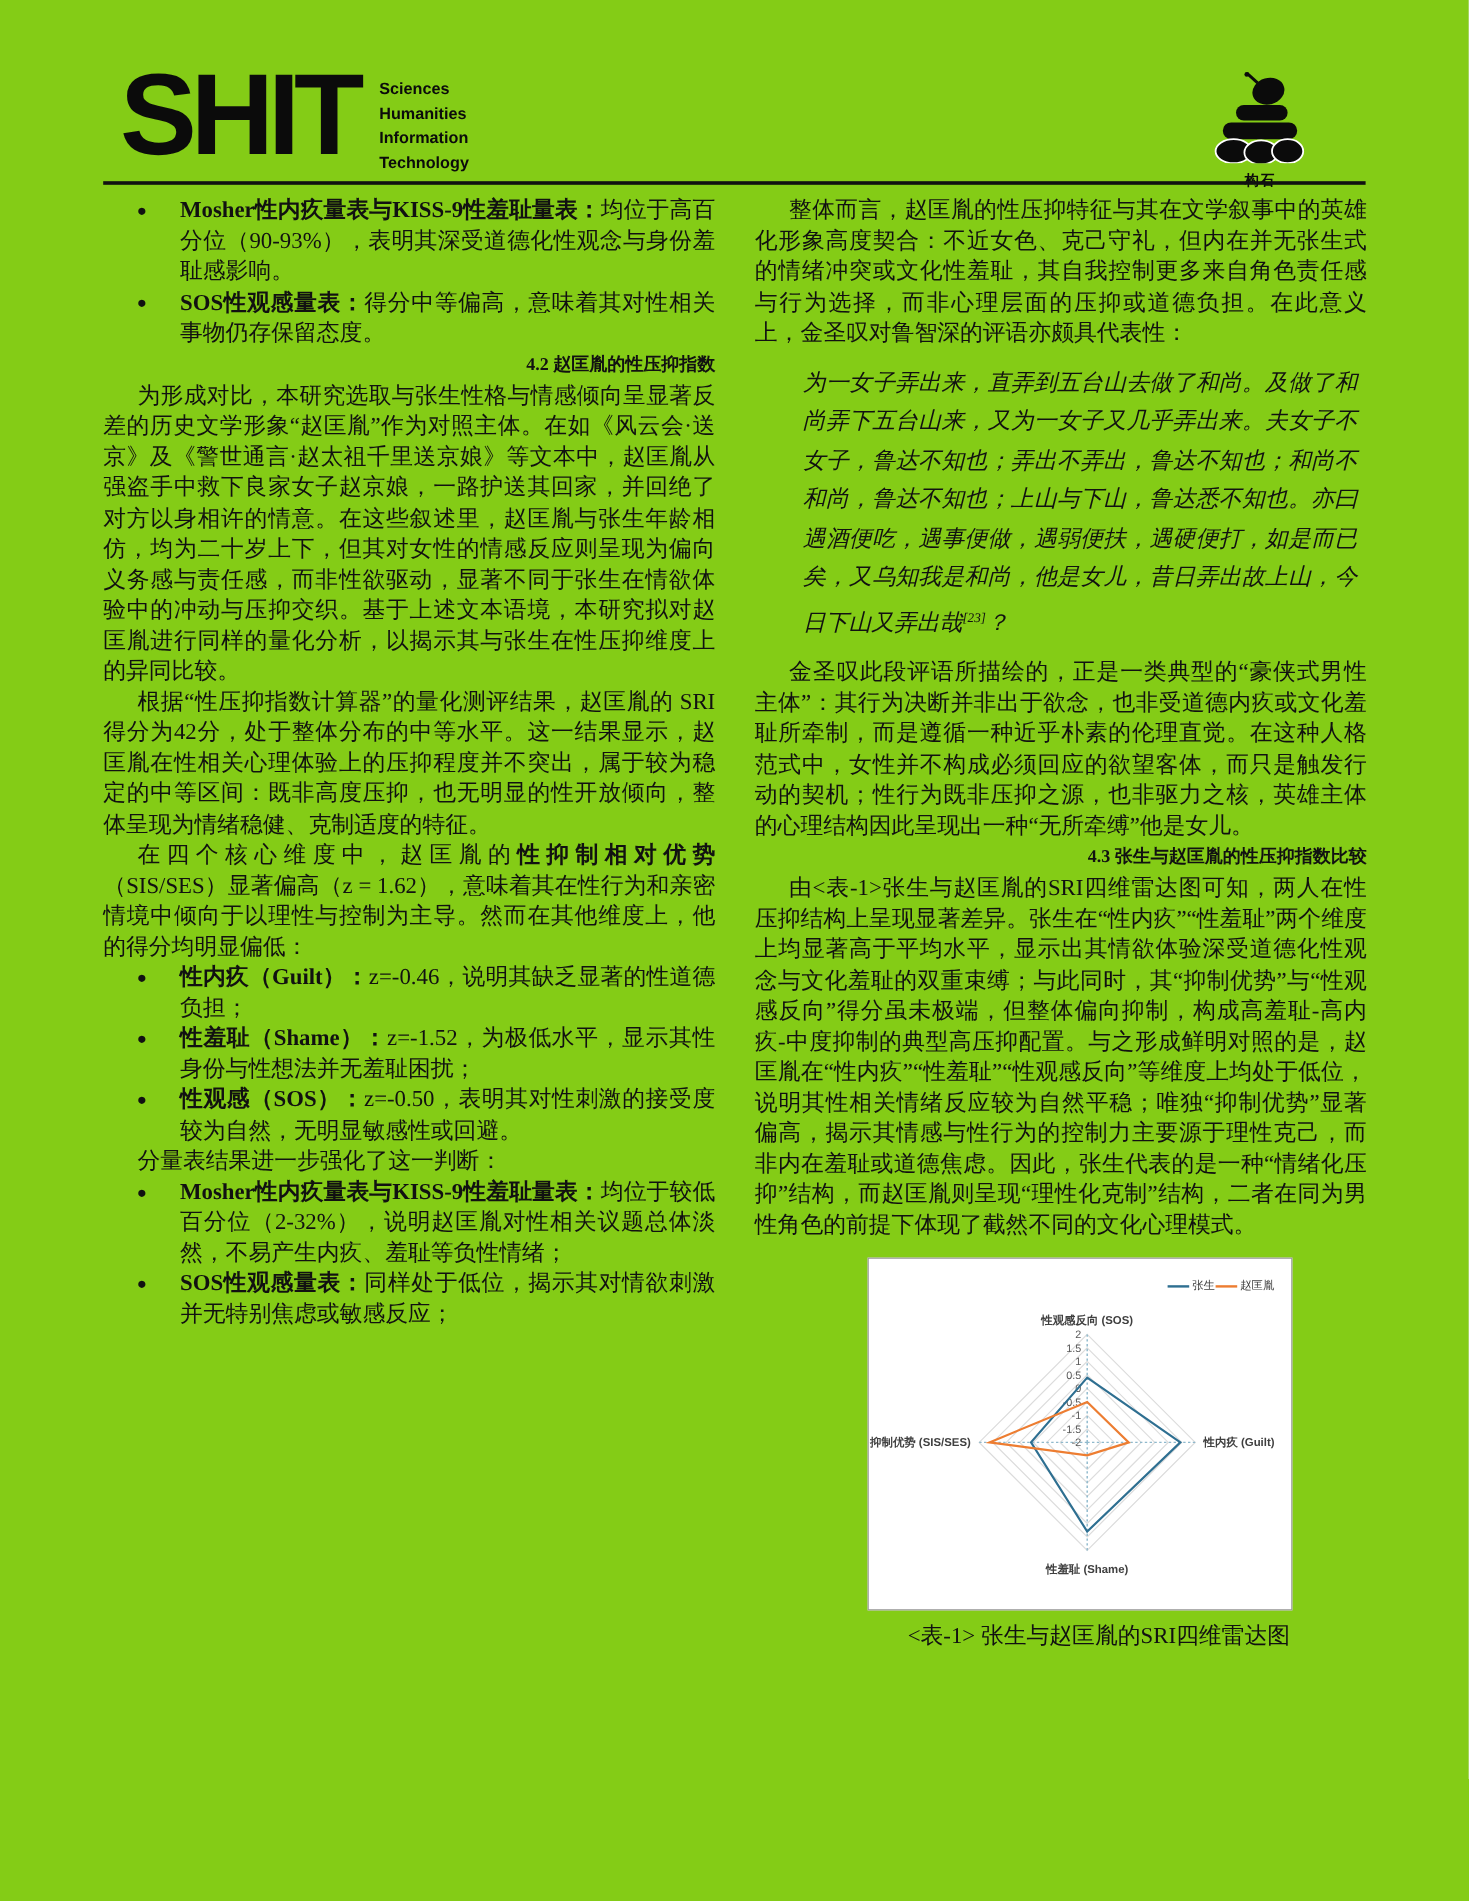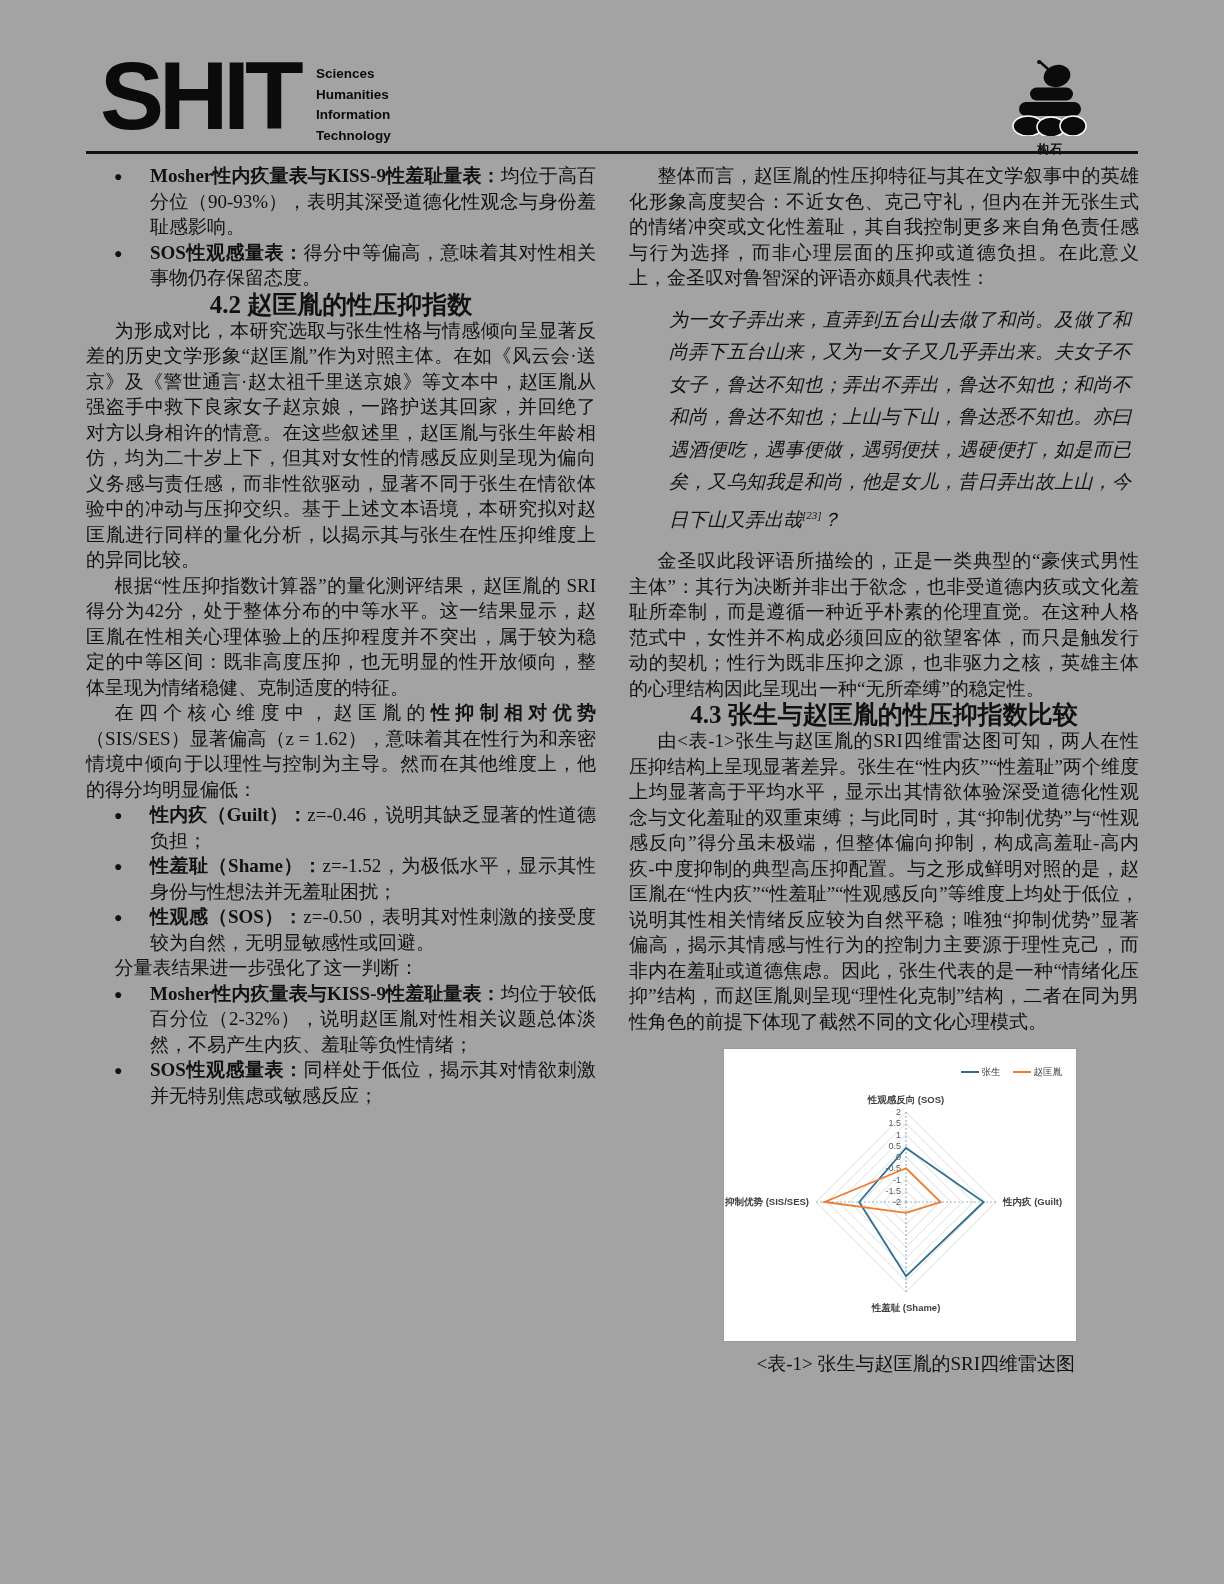--- a/index.html
+++ b/index.html
@@ -1,43 +1,43 @@
 <!DOCTYPE html>
 <html><head>
 <meta charset="utf-8">
 <style>
   html,body{margin:0;padding:0;background:#e8e8e8;}
-  .page{position:relative;width:1224px;height:1584px;background:#a3a3a3;margin:0 auto;
+  .page{position:relative;width:1224px;height:1584px;background:#84cc16;margin:0 auto;
         overflow:hidden;font-family:"Liberation Serif",serif;color:#111;}
   
   .logo-shit{position:absolute;left:100px;top:48px;font-family:"Liberation Sans",sans-serif;
              font-weight:bold;font-size:96px;line-height:96px;letter-spacing:-5px;color:#0b0b0b;}
   .logo-words{position:absolute;left:316px;top:64px;font-family:"Liberation Sans",sans-serif;
               font-weight:bold;font-size:13.5px;line-height:20.5px;color:#0b0b0b;}
   .seal{position:absolute;left:1002px;top:60px;width:96px;text-align:center;}
   .seal-name{font-family:"Liberation Sans",sans-serif;font-weight:bold;font-size:12px;
              letter-spacing:1px;color:#0b0b0b;margin-top:1px;}
   .rule{position:absolute;left:86px;top:151px;width:1052px;height:3px;background:#111;}
   
   .col{position:absolute;top:163px;width:510px;font-size:19px;line-height:25.5px;text-align:justify;}
   .col-left{left:86px;}
   .col-right{left:629px;}
   .col p{margin:0;}
   .ind{text-indent:1.5em;}
-  .sec-h{font-weight:bold;font-size:25px;line-height:27px;margin:0;text-align:center;}
+  .sec-h{font-weight:bold;font-size:15px;line-height:27px;margin:0;text-align:right;}
   ul.blist{list-style:none;margin:0;padding:0;}
   ul.blist li{position:relative;padding-left:64px;}
   .bullet-marker{position:absolute;left:28px;top:1px;font-size:14px;}
   .lead{font-weight:bold;}
   .bq{font-style:italic;margin:13px 8px 12px 40px;line-height:32.5px;}
   .bq sup{font-size:11px;}
   
   .chart-box{position:relative;width:352px;height:292px;margin:14px 0 0 94px;
              border:1px solid #9b9b9b;background:#fff;box-sizing:content-box;}
-  .chart-legend{position:absolute;top:10px;right:14px;display:flex;gap:12px;align-items:center;
+  .chart-legend{position:absolute;top:10px;right:14px;display:flex;align-items:center;
                 font-family:"Liberation Sans",sans-serif;font-size:9.5px;color:#404040;}
   .lg-item{display:flex;align-items:center;}
   .lg-line{display:inline-block;width:18px;height:2px;margin-right:3px;}
   .radar-svg{position:absolute;left:0;top:0;}
   .radar-svg text{font-family:"Liberation Sans",sans-serif;}
   .chart-caption{margin:9px 0 0 94px;width:352px;text-align:right;white-space:nowrap;
                  font-size:19px;}
 </style>
 </head>
 <body>
@@ -104,21 +104,21 @@
       <li>
         <span class="bullet-marker">●</span>
         <span class="lead">SOS性观感量表：</span><span>同样处于低位，揭示其对情欲刺激并无特别焦虑或敏感反应；</span>
       </li>
     </ul>
   </div>
 
   <div class="col col-right">
     <p class="ind">整体而言，赵匡胤的性压抑特征与其在文学叙事中的英雄化形象高度契合：不近女色、克己守礼，但内在并无张生式的情绪冲突或文化性羞耻，其自我控制更多来自角色责任感与行为选择，而非心理层面的压抑或道德负担。在此意义上，金圣叹对鲁智深的评语亦颇具代表性：</p>
     <div class="bq"><span>为一女子弄出来，直弄到五台山去做了和尚。及做了和尚弄下五台山来，又为一女子又几乎弄出来。夫女子不女子，鲁达不知也；弄出不弄出，鲁达不知也；和尚不和尚，鲁达不知也；上山与下山，鲁达悉不知也。亦曰遇酒便吃，遇事便做，遇弱便扶，遇硬便打，如是而已矣，又乌知我是和尚，他是女儿，昔日弄出故上山，今日下山又弄出哉</span><sup>[23]</sup><span>？</span></div>
-    <p class="ind">金圣叹此段评语所描绘的，正是一类典型的“豪侠式男性主体”：其行为决断并非出于欲念，也非受道德内疚或文化羞耻所牵制，而是遵循一种近乎朴素的伦理直觉。在这种人格范式中，女性并不构成必须回应的欲望客体，而只是触发行动的契机；性行为既非压抑之源，也非驱力之核，英雄主体的心理结构因此呈现出一种“无所牵缚”的稳定性。</p>
+    <p class="ind">金圣叹此段评语所描绘的，正是一类典型的“豪侠式男性主体”：其行为决断并非出于欲念，也非受道德内疚或文化羞耻所牵制，而是遵循一种近乎朴素的伦理直觉。在这种人格范式中，女性并不构成必须回应的欲望客体，而只是触发行动的契机；性行为既非压抑之源，也非驱力之核，英雄主体的心理结构因此呈现出一种“无所牵缚”他是女儿。</p>
     <h2 class="sec-h">4.3 张生与赵匡胤的性压抑指数比较</h2>
     <p class="ind">由&lt;表-1&gt;张生与赵匡胤的SRI四维雷达图可知，两人在性压抑结构上呈现显著差异。张生在“性内疚”“性羞耻”两个维度上均显著高于平均水平，显示出其情欲体验深受道德化性观念与文化羞耻的双重束缚；与此同时，其“抑制优势”与“性观感反向”得分虽未极端，但整体偏向抑制，构成高羞耻-高内疚-中度抑制的典型高压抑配置。与之形成鲜明对照的是，赵匡胤在“性内疚”“性羞耻”“性观感反向”等维度上均处于低位，说明其性相关情绪反应较为自然平稳；唯独“抑制优势”显著偏高，揭示其情感与性行为的控制力主要源于理性克己，而非内在羞耻或道德焦虑。因此，张生代表的是一种“情绪化压抑”结构，而赵匡胤则呈现“理性化克制”结构，二者在同为男性角色的前提下体现了截然不同的文化心理模式。</p>
 
     <div class="chart-box">
       <svg id="radar-svg" class="radar-svg" width="352" height="292" viewBox="0 0 352 292">
           <polygon points="182,141.75 193.25,153 182,164.25 170.75,153" fill="none" stroke="#dcdcdc" stroke-width="1"></polygon>
           <polygon points="182,130.5 204.5,153 182,175.5 159.5,153" fill="none" stroke="#dcdcdc" stroke-width="1"></polygon>
           <polygon points="182,119.25 215.75,153 182,186.75 148.25,153" fill="none" stroke="#dcdcdc" stroke-width="1"></polygon>
           <polygon points="182,108 227,153 182,198 137,153" fill="none" stroke="#dcdcdc" stroke-width="1"></polygon>
           <polygon points="182,96.75 238.25,153 182,209.25 125.75,153" fill="none" stroke="#dcdcdc" stroke-width="1"></polygon>

